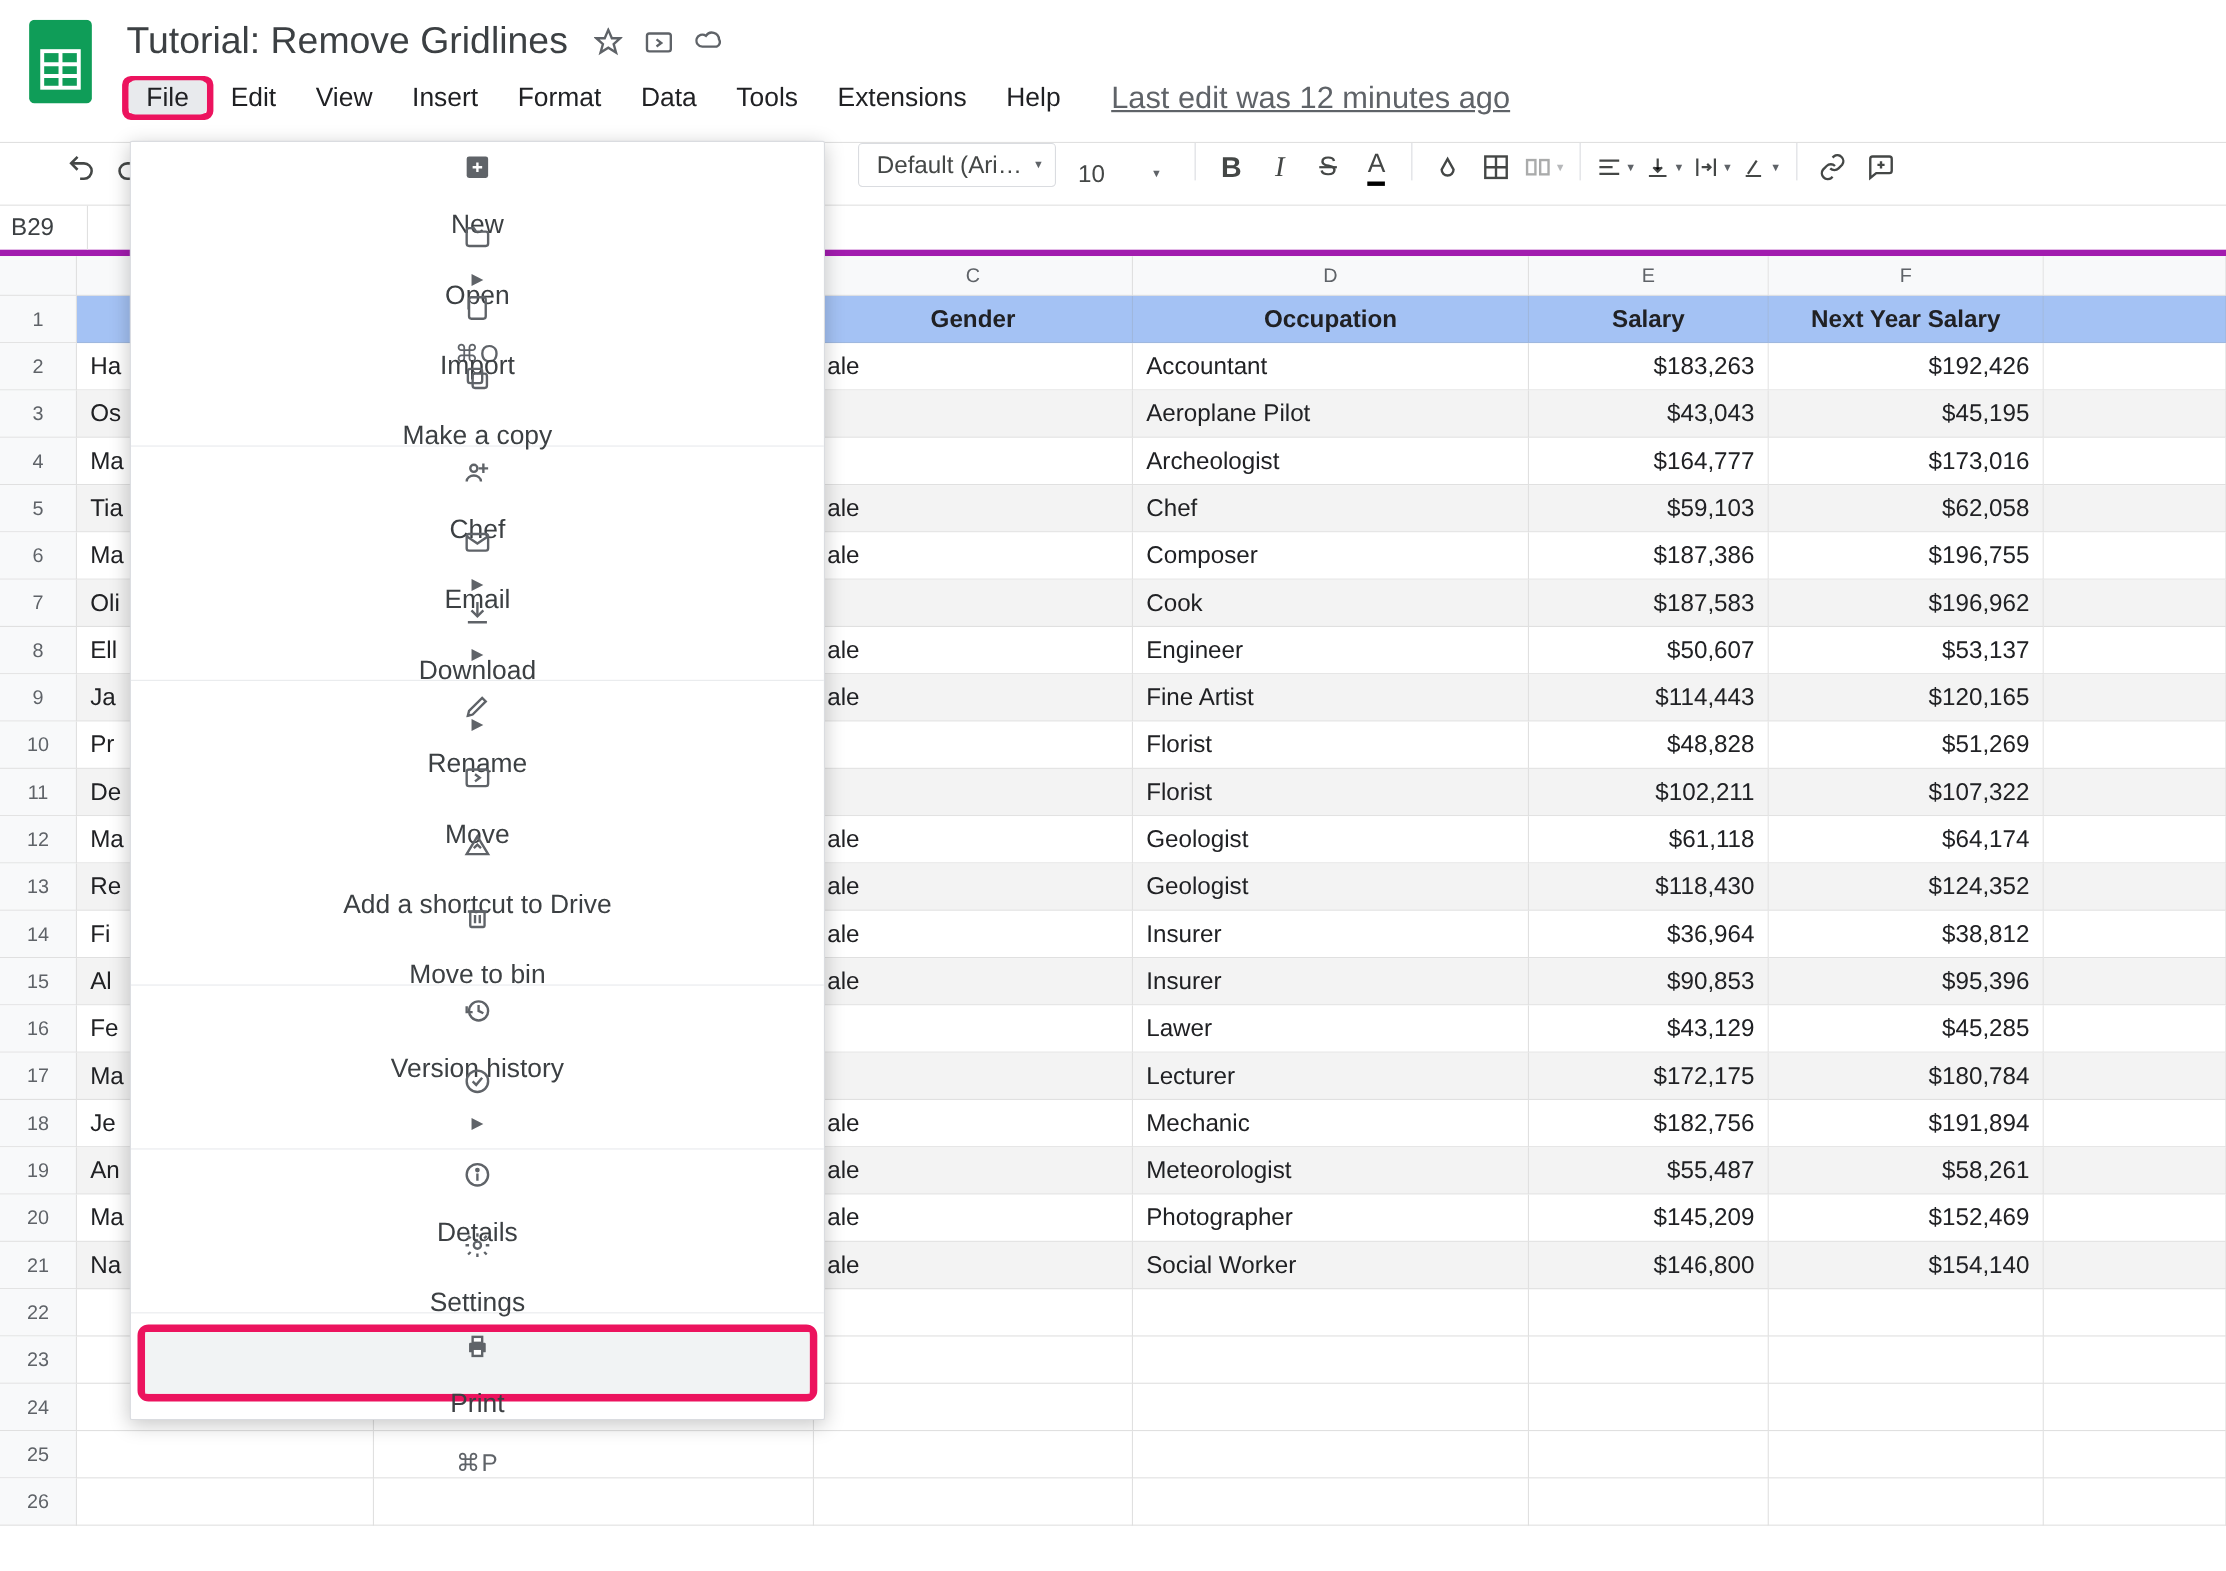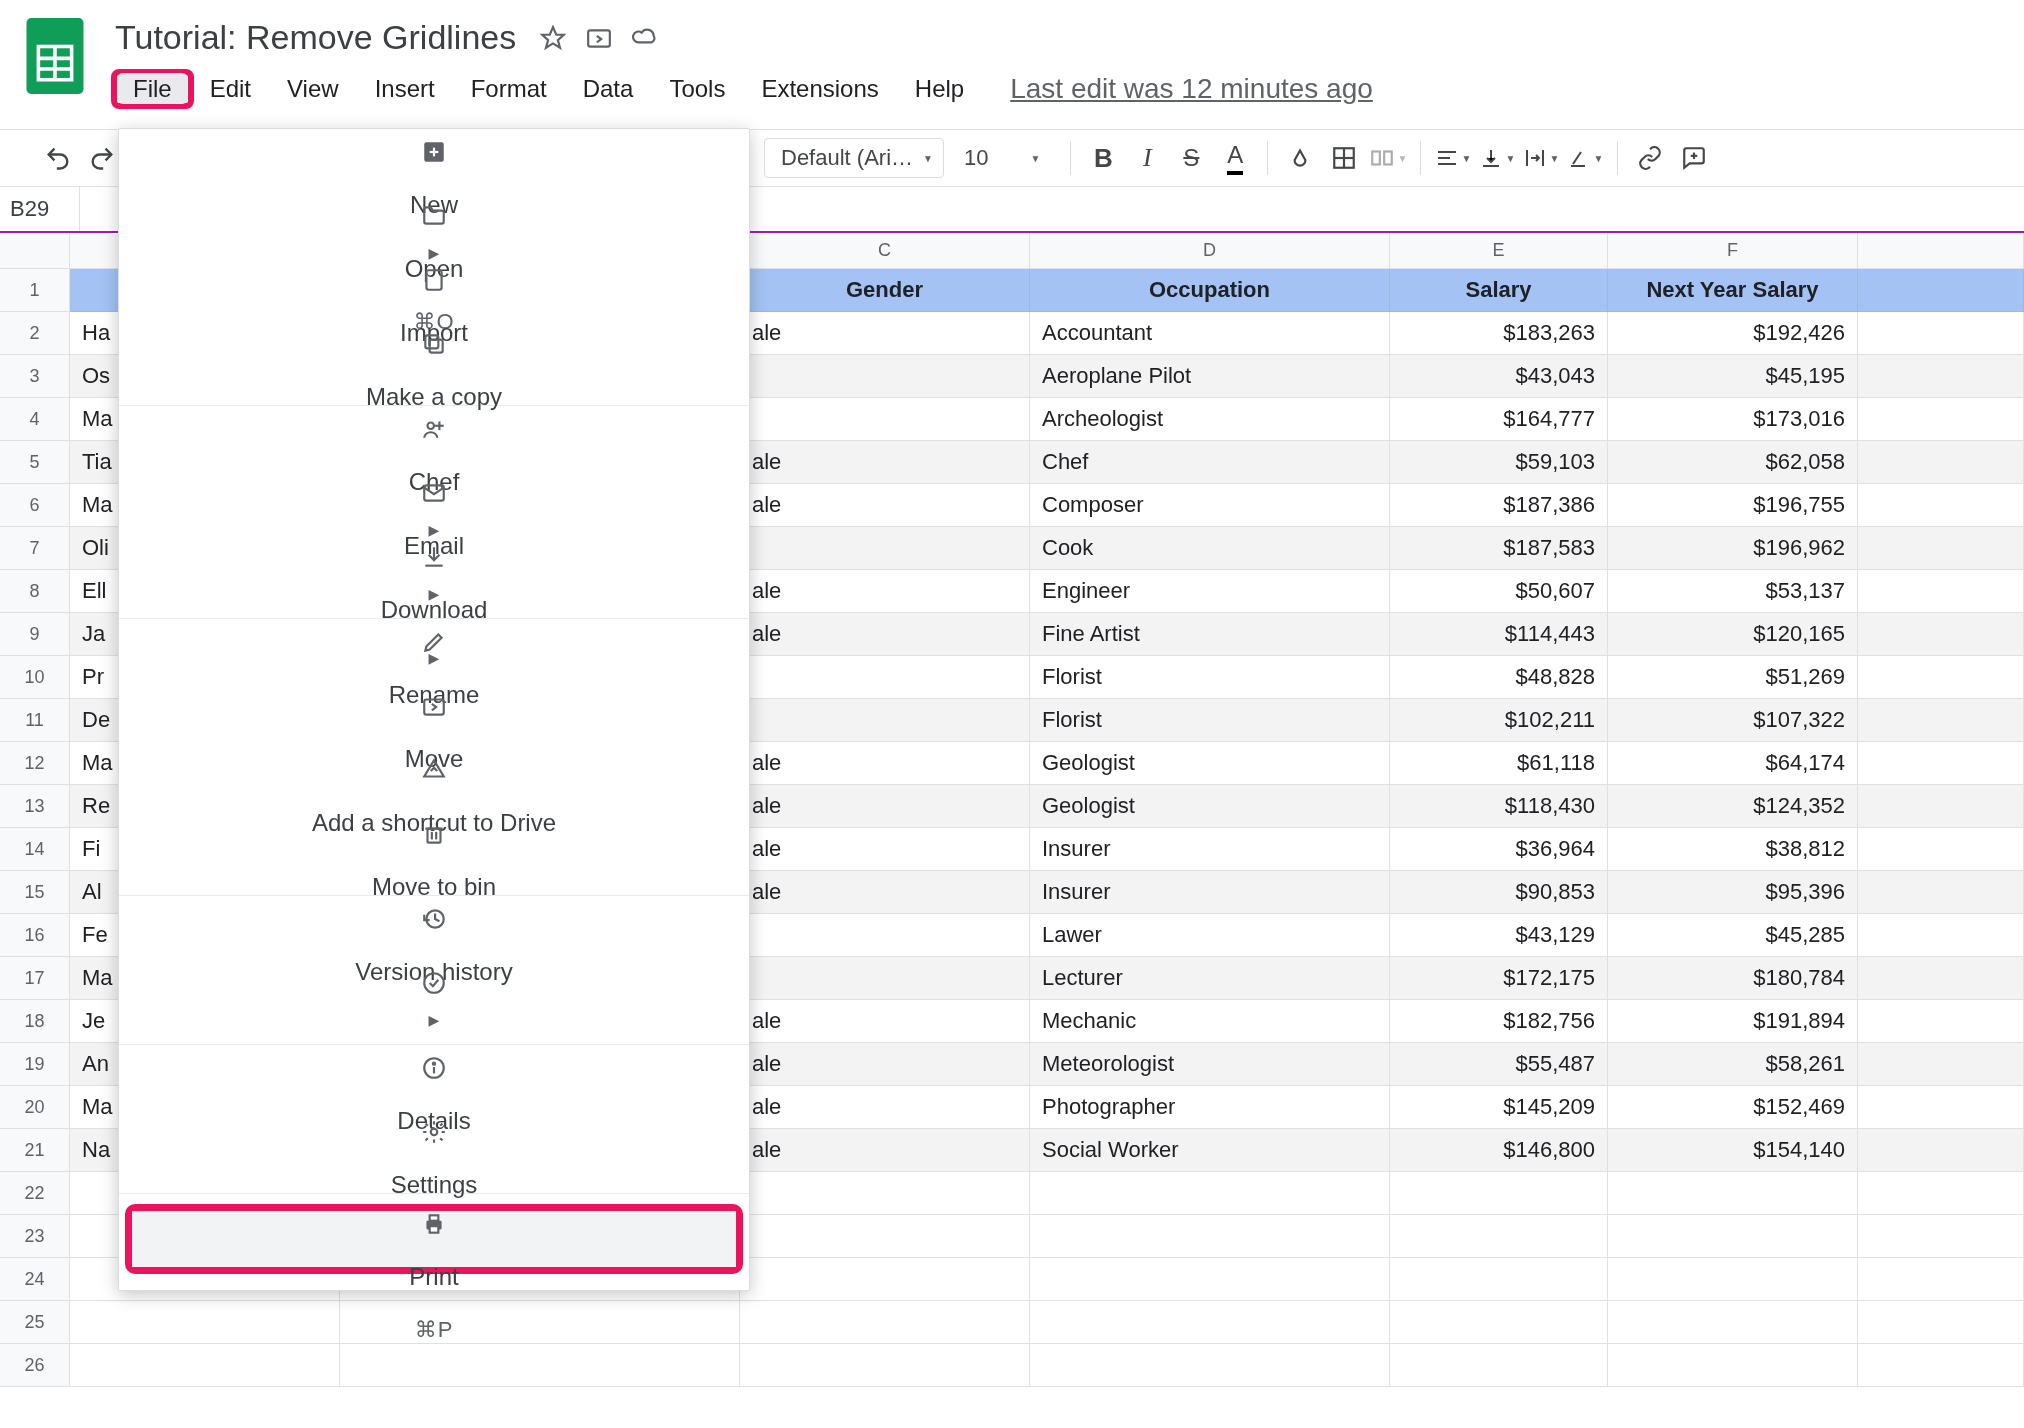--- a/index.html
+++ b/index.html
@@ -64,24 +64,23 @@
   .last-edit {
     margin-left: 28px;
     color: #5f6368;
     text-decoration: underline;
     font-size: 28px;
   }
 
   
   .toolbar {
     display: flex;
-    align-items: center;
     height: 58px;
     margin-top: 18px;
-    padding-left: 36px;
+    padding-left: 52px;
     border-top: 1px solid #e0e0e0;
     border-bottom: 1px solid #e0e0e0;
     gap: 0;
     color: #444746;
   }
   .toolbar .tb-btn {
     width: 44px; height: 44px;
     display: flex; align-items: center; justify-content: center;
     color: #444746;
   }
@@ -102,21 +101,21 @@
     font-size: 22px;
     display: flex; align-items: center; gap: 42px;
     margin: 0 20px;
   }
   .tb-dd { font-size: 10px; color: #5f6368; }
 
   
   .name-row {
     height: 46px;
     display: flex; align-items: center;
-    border-bottom: 2px solid #a21caf;
+    border-bottom: 6px solid #a21caf;
   }
   .name-box {
     width: 80px;
     padding-left: 10px;
     font-size: 22px;
     color: #3c4043;
     height: 100%;
     display:flex; align-items:center;
     border-right: 1px solid #e0e0e0;
   }

